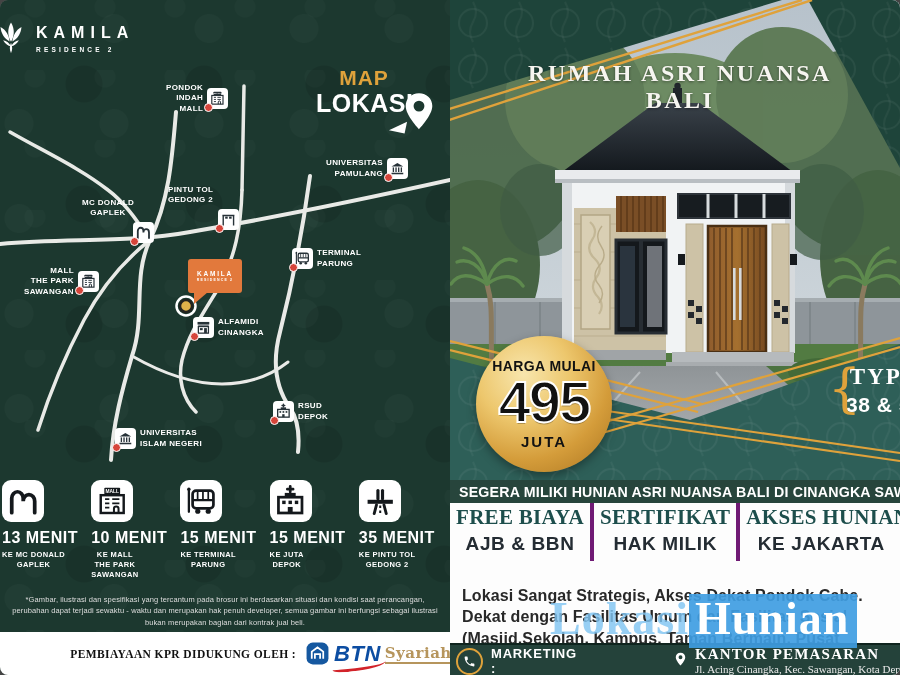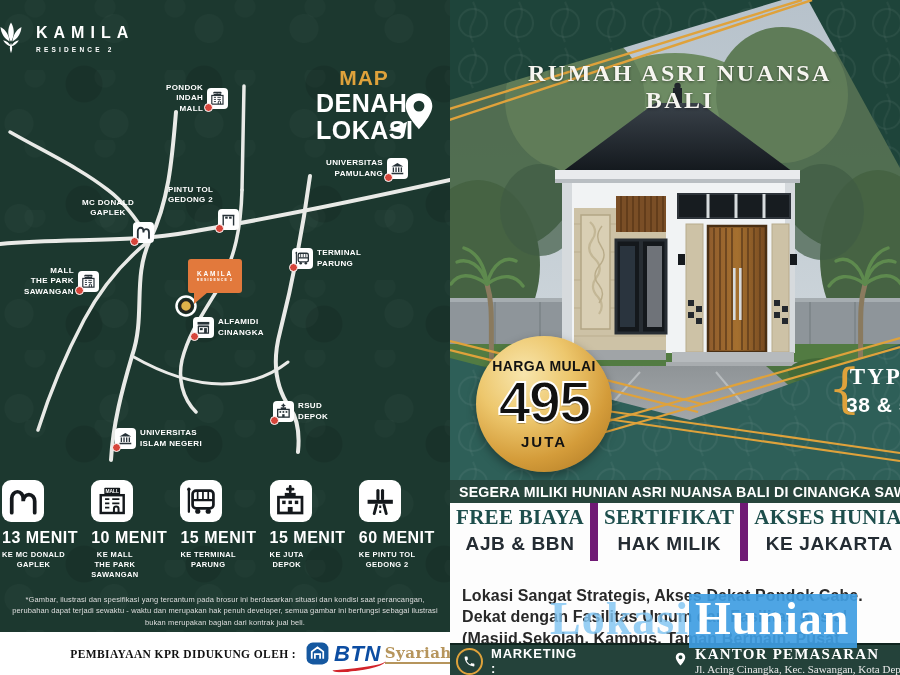--- a/index.html
+++ b/index.html
@@ -1,17 +1,17 @@
 <!DOCTYPE html>
 <html><head>
 <meta charset="utf-8">
 <style>
   html,body{margin:0;padding:0;background:#444;}
   #stage{position:relative;width:900px;height:675px;overflow:hidden;
-    font-family:"Liberation Sans",sans-serif;background:#737373;}
+    font-family:"Liberation Sans",sans-serif;background:#737373;border-radius:8px;}
   
   .left{position:absolute;left:0;top:0;width:450px;height:675px;
     background-color:#1c382f;
     background-image:
       radial-gradient(circle at 20% 30%, rgba(255,255,255,.025) 0 14px, transparent 15px),
       radial-gradient(circle at 70% 70%, rgba(0,0,0,.10) 0 18px, transparent 19px),
       radial-gradient(circle at 50% 10%, rgba(255,255,255,.02) 0 10px, transparent 11px);
     background-size:95px 95px,120px 120px,70px 70px;}
   .brand{position:absolute;display:flex;align-items:flex-start;color:#fff;}
   .brand .leaf{flex:none;}
@@ -83,21 +83,21 @@
   .typebox .brace{position:absolute;left:-18px;top:-2px;color:#dfa23b;
     font-family:"DejaVu Serif",serif;font-size:52px;font-weight:400;line-height:1;}
   .typebox .t1{display:block;font-family:"Liberation Serif",serif;font-size:23px;font-weight:700;letter-spacing:2px;text-align:center;}
   .typebox .t2{display:block;font-size:21px;font-weight:800;letter-spacing:.5px;margin-top:3px;white-space:nowrap;}
   .cta{position:absolute;left:0;top:480px;width:450px;height:23px;background:#27453c;
     display:flex;align-items:center;overflow:hidden;}
   .cta span{color:#fff;font-size:14.2px;font-weight:800;letter-spacing:.2px;white-space:nowrap;padding-left:9px;}
   .whitebox{position:absolute;left:0;top:503px;width:450px;height:140px;background:#fdfdfd;}
   .features{display:flex;justify-content:space-between;}
   .feat{text-align:center;padding:2px 6px 6px 6px;}
-  .feat + .feat{border-left:8px solid #701a75;}
+  .feat + .feat{border-left:4px solid #701a75;}
   .feat .ft{font-family:"Liberation Serif",serif;font-size:21px;font-weight:700;color:#1d4e4c;letter-spacing:.3px;white-space:nowrap;}
   .feat .fs{font-size:19px;font-weight:800;color:#242c33;letter-spacing:.6px;margin-top:3px;white-space:nowrap;}
   .f1{width:150px;} .f2{width:138px;} .f3{width:150px;}
   .locpara{position:absolute;left:12px;top:82px;width:432px;color:#282828;
     font-size:16px;font-weight:700;line-height:1.33;letter-spacing:.1px;}
   .watermark{position:absolute;left:100px;top:594px;z-index:30;display:flex;align-items:baseline;
     font-family:"Liberation Serif",serif;font-size:46px;font-weight:700;line-height:1;}
   .watermark .w-a{color:rgba(128,196,242,.82);letter-spacing:1px;}
   .watermark .w-b{color:#fff;background:rgba(63,157,226,.92);padding:2px 8px 6px 6px;letter-spacing:1px;}
   .mbar{position:absolute;left:0;top:643px;width:450px;height:32px;background:#24423a;
@@ -197,21 +197,20 @@
           <use href="#sym-leaf" color="#ffffff"></use>
         </svg>
       <div class="btxt">
         <span class="bname">KAMILA</span>
         <span class="bsub">RESIDENCE 2</span>
       </div>
     </div>
 
     <div class="map-title">
       <span class="w1">MAP</span>
-      <span class="w2">DENAH</span>
       <span class="w3">LOKASI</span>
     </div>
     <div class="map-pin">
       <svg width="42" height="42" viewBox="0 0 24 24">
           <use href="#sym-pin" color="#ffffff"></use>
         </svg>
       <div class="shadow"></div>
     </div>
 
     <svg class="roads" width="450" height="675" viewBox="0 0 450 675">
@@ -359,21 +358,21 @@
         <span class="time">15 MENIT</span>
         <span class="dest">KE JUTA
 DEPOK</span>
       </div>
       <div class="tt">
         <span class="bigtile">
             <svg viewBox="0 0 24 24">
               <use href="#sym-highway"></use>
             </svg>
           </span>
-        <span class="time">60 MENIT</span>
+        <span class="time">35 MENIT</span>
         <span class="dest">KE PINTU TOL
 GEDONG 2</span>
       </div>
     </div>
 
     <div class="disclaimer">*Gambar, ilustrasi dan spesifikasi yang tercantum pada brosur ini berdasarkan situasi dan kondisi saat perancangan, perubahan dapat terjadi sewaktu - waktu dan merupakan hak penuh developer, semua gambar ini berfungsi sebagai ilustrasi bukan merupakan bagian dari kontrak jual beli.</div>
 
     <div class="financing">
       <span class="flabel">PEMBIAYAAN KPR DIDUKUNG OLEH :</span>
       <span class="btn-logo">

